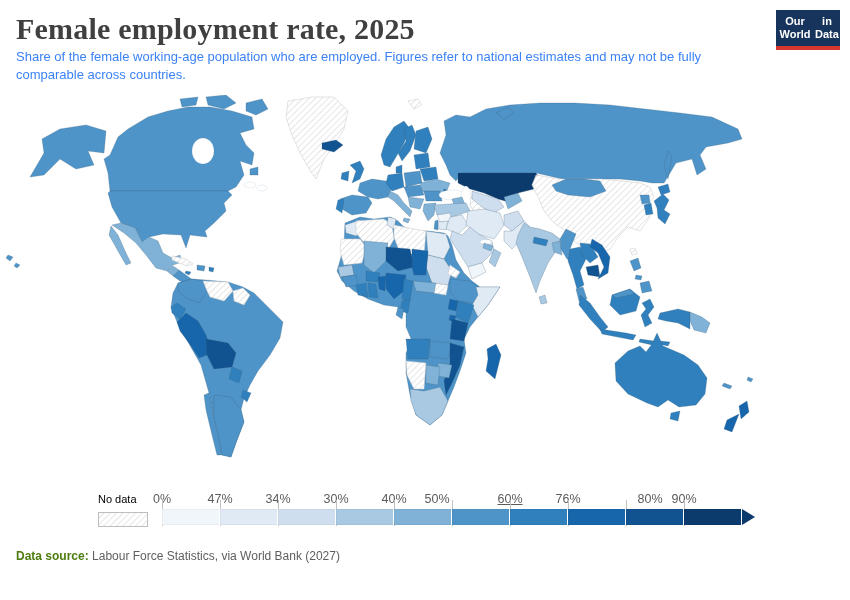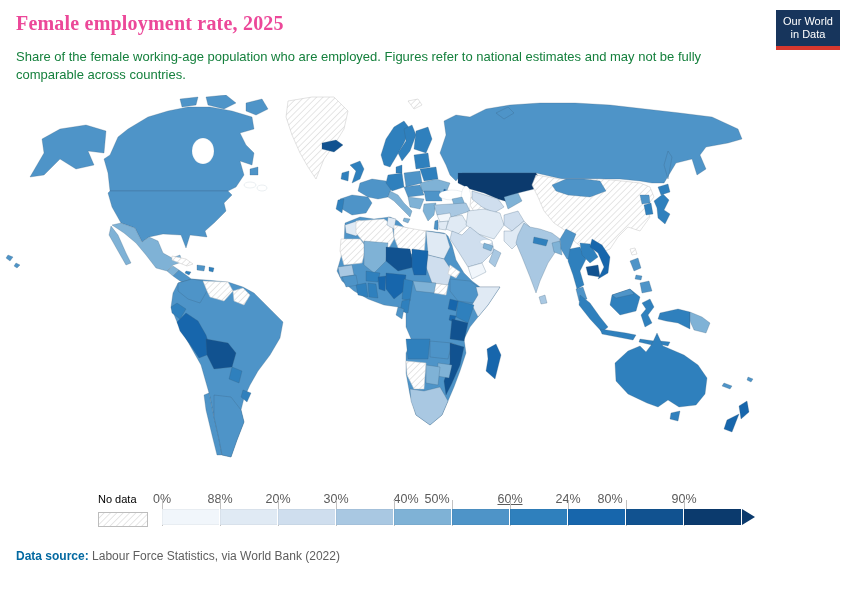--- a/index.html
+++ b/index.html
@@ -1,42 +1,42 @@
 <!DOCTYPE html>
 <html style="--logo-bg: #17355c; --logo-accent: #d7382e;"><head>
 <meta charset="utf-8">
 <style>
   html,body{margin:0;padding:0}
   body{width:850px;height:600px;position:relative;background:#fff;overflow:hidden;
        font-family:"Liberation Sans",sans-serif;}
   .title{position:absolute;left:16px;top:12px;font-family:"Liberation Serif",serif;
-         font-size:20px;font-weight:700;color:#ec4899;letter-spacing:.2px}
+         font-size:30px;font-weight:700;color:#404040;letter-spacing:.2px}
   .subtitle{position:absolute;left:16px;top:48px;width:700px;font-size:13px;
-            line-height:1.42;color:#15803d}
+            line-height:1.42;color:#3b82f6}
   .logo{position:absolute;right:10px;top:10px;width:64px;height:36px;
         background:var(--logo-bg,#17355c);border-bottom:4px solid var(--logo-accent,#d7382e);
-        display:flex;flex-direction:column;align-items:center;justify-content:center;
-        color:#fff;font-size:11px;font-weight:400;line-height:1.2;text-align:center;cursor:pointer}
+        display:flex;flex-direction:row;align-items:center;justify-content:center;
+        color:#fff;font-size:11px;font-weight:700;line-height:1.2;text-align:center;cursor:pointer}
   svg.map{position:absolute;left:0;top:95px}
   .cty{stroke:rgba(55,90,120,.5);stroke-width:.5;stroke-linejoin:round}
   .cty.nd{stroke:#c6c6c6}
   .sea{fill:#fff;stroke:rgba(55,90,120,.25);stroke-width:.4}
   .legend{position:absolute;left:98px;top:492px;height:40px}
   .nodata-label{position:absolute;left:0;top:1px;font-size:11px;color:#000000;white-space:nowrap}
   .nodata-swatch{position:absolute;left:0;top:20px}
   .legend-scale{position:absolute;left:64px;top:0;width:604px;height:40px}
   .tick-label{position:absolute;top:0;transform:translateX(-50%);font-size:12.5px;color:#5b5b5b}
   .tick{position:absolute;top:8px;width:1px;height:26px;background:#c2c2c2}
   .seg{position:absolute;top:17px;width:58px;height:16px;box-shadow:inset -1px 0 0 #fff, inset 0 0 0 .5px rgba(0,0,0,.07)}
   .arrow{position:absolute;left:580px;top:17px;width:0;height:0;
          border-top:8px solid transparent;border-bottom:8px solid transparent;
          border-left:13px solid #0b3a6d}
   .footer{position:absolute;left:16px;right:14px;top:547px;font-size:12px;color:#5e5e5e;line-height:1.5}
   .footer .row1{display:flex;justify-content:space-between}
-  .footer b{color:#0369a1}
+  .footer b{color:#4d7c0f}
   .footer .link{color:#5e5e5e;text-decoration:none;cursor:pointer}
 </style>
 </head>
 <body>
 
 <div class="title">Female employment rate, 2025</div>
 <div class="subtitle">Share of the female working-age population who are employed. Figures refer to national estimates and may not be fully comparable across countries.</div>
 <div class="logo">
   <span>Our World</span>
   <span>in Data</span>
@@ -219,48 +219,48 @@
         <rect width="4.5" height="4.5" fill="#ffffff"></rect>
         <line x1="0" y1="0" x2="0" y2="4.5" stroke="#d8d8d8" stroke-width="1.3"></line>
       </pattern>
     </defs>
     <rect x="0.5" y="0.5" width="49" height="14" fill="url(#hatch2)" stroke="#bdbdbd"></rect>
   </svg>
   <div class="legend-scale">
       <span class="tick-label" style="left: 0px;">0%</span>
       <div class="tick" style="left: 0px;"></div>
       <div class="seg" title="0-10%" style="left: 0px; background: rgb(241, 246, 251);"></div>
-      <span class="tick-label" style="left: 58px;">88%</span>
+      <span class="tick-label" style="left: 58px;">47%</span>
       <div class="tick" style="left: 58px;"></div>
       <div class="seg" title="10-20%" style="left: 58px; background: rgb(224, 234, 244);"></div>
-      <span class="tick-label" style="left: 116px;">20%</span>
+      <span class="tick-label" style="left: 116px;">34%</span>
       <div class="tick" style="left: 116px;"></div>
       <div class="seg" title="20-30%" style="left: 116px; background: rgb(207, 222, 238);"></div>
       <span class="tick-label" style="left: 174px;">30%</span>
       <div class="tick" style="left: 174px;"></div>
       <div class="seg" title="30-40%" style="left: 174px; background: rgb(169, 200, 226);"></div>
-      <span class="tick-label" style="left: 244px;">40%</span>
+      <span class="tick-label" style="left: 232px;">40%</span>
       <div class="tick" style="left: 232px;"></div>
       <div class="seg" title="40-50%" style="left: 232px; background: rgb(127, 178, 214);"></div>
       <span class="tick-label" style="left: 275px; text-align: right;">50%</span>
       <div class="tick" style="left: 290px;"></div>
       <div class="seg" title="50-60%" style="left: 290px; background: rgb(78, 148, 200);"></div>
       <span class="tick-label" style="left: 348px; text-decoration: underline;">60%</span>
       <div class="tick" style="left: 348px;"></div>
       <div class="seg" title="60-70%" style="left: 348px; background: rgb(47, 128, 189);"></div>
-      <span class="tick-label" style="left: 406px;">24%</span>
+      <span class="tick-label" style="left: 406px;">76%</span>
       <div class="tick" style="left: 406px;"></div>
       <div class="seg" title="70-80%" style="left: 406px; background: rgb(23, 102, 172);"></div>
-      <span class="tick-label" style="left: 448px;">80%</span>
+      <span class="tick-label" style="left: 488px;">80%</span>
       <div class="tick" style="left: 464px;"></div>
       <div class="seg" title="80-90%" style="left: 464px; background: rgb(17, 82, 144);"></div>
       <span class="tick-label" style="left: 522px;">90%</span>
       <div class="tick" style="left: 522px;"></div>
       <div class="seg" title="90-100%" style="left: 522px; background: rgb(11, 58, 109);"></div>
       <div class="arrow" style="border-left-color: rgb(11, 58, 109);"></div>
     </div>
 </div>
 
 <div class="footer">
   <div class="row1">
-    <span><b>Data source:</b><span> Labour Force Statistics, via World Bank (2022)</span></span>
+    <span><b>Data source:</b><span> Labour Force Statistics, via World Bank (2027)</span></span>
   </div>
 </div>
 
 </body></html>

